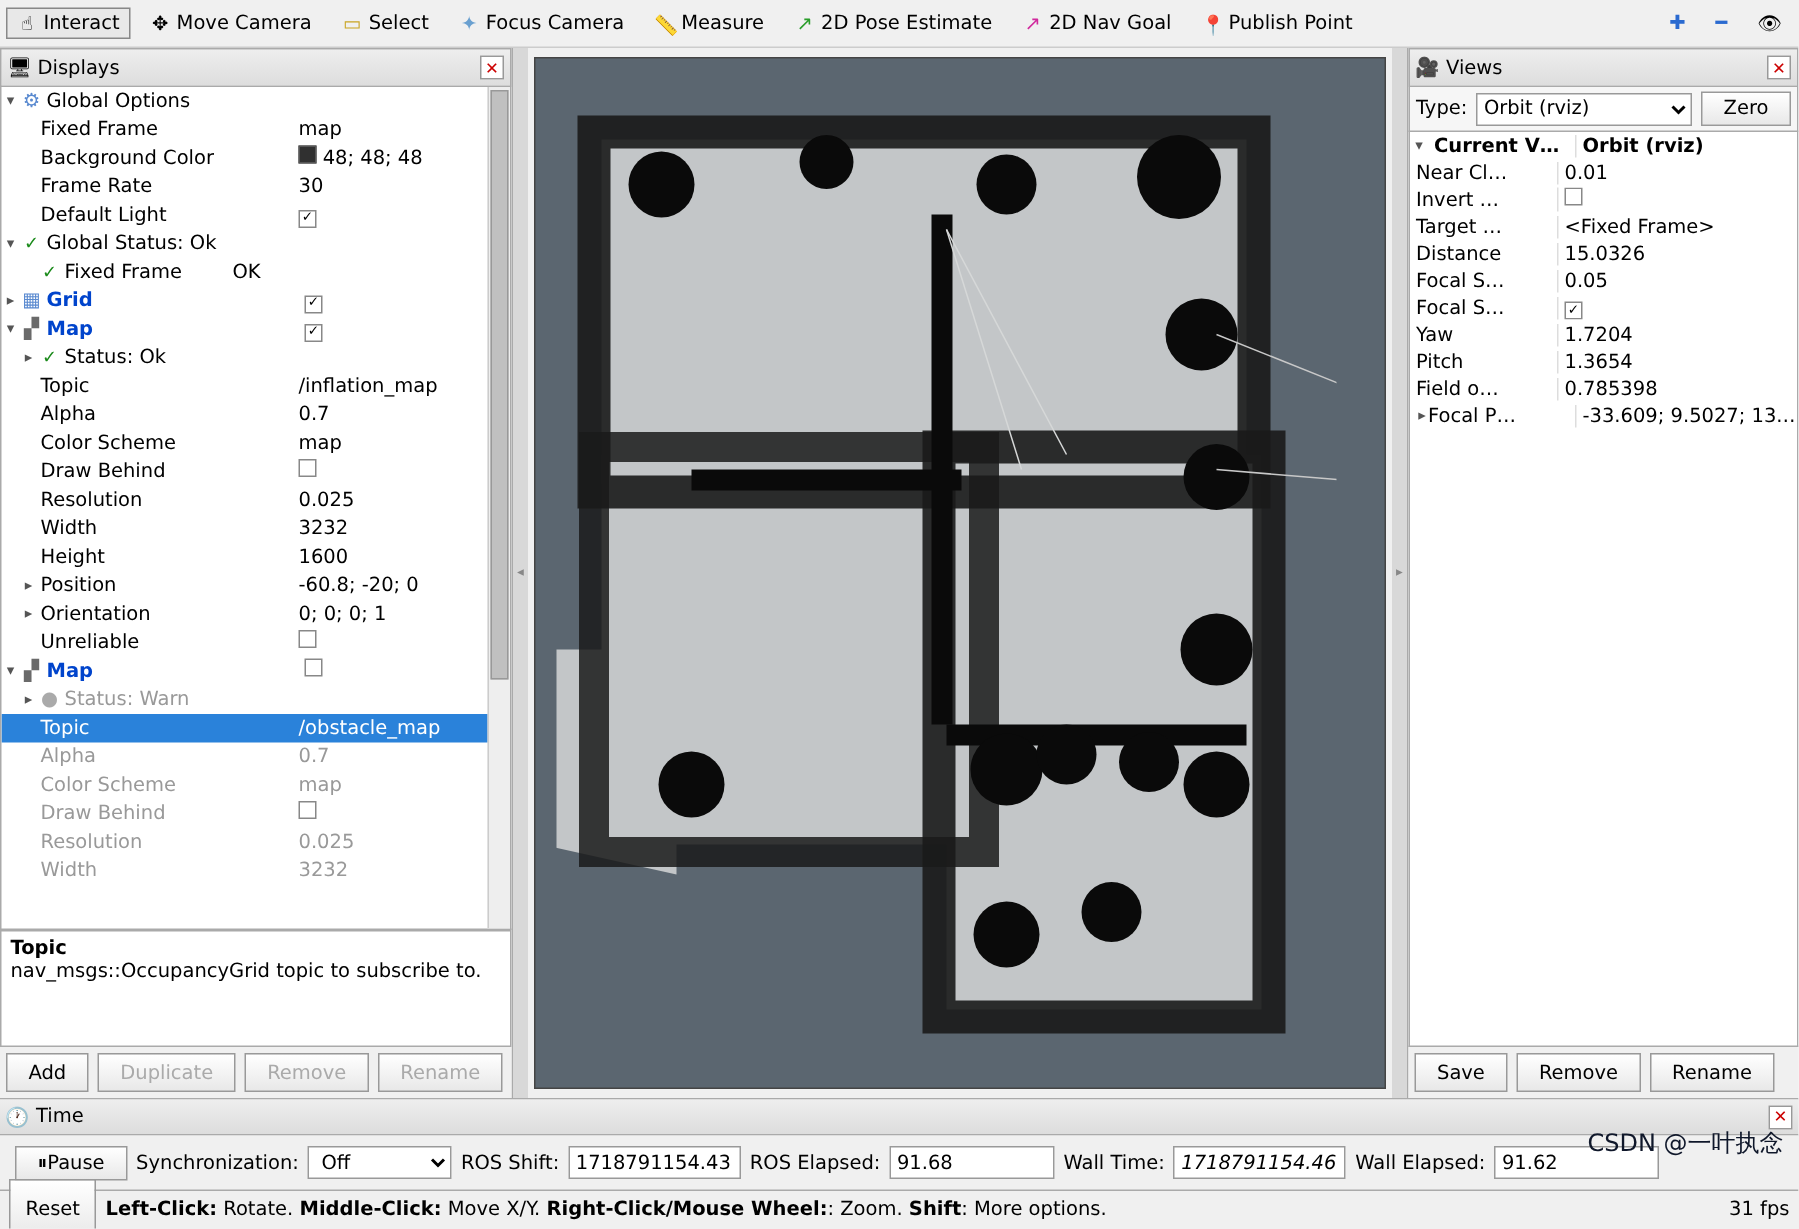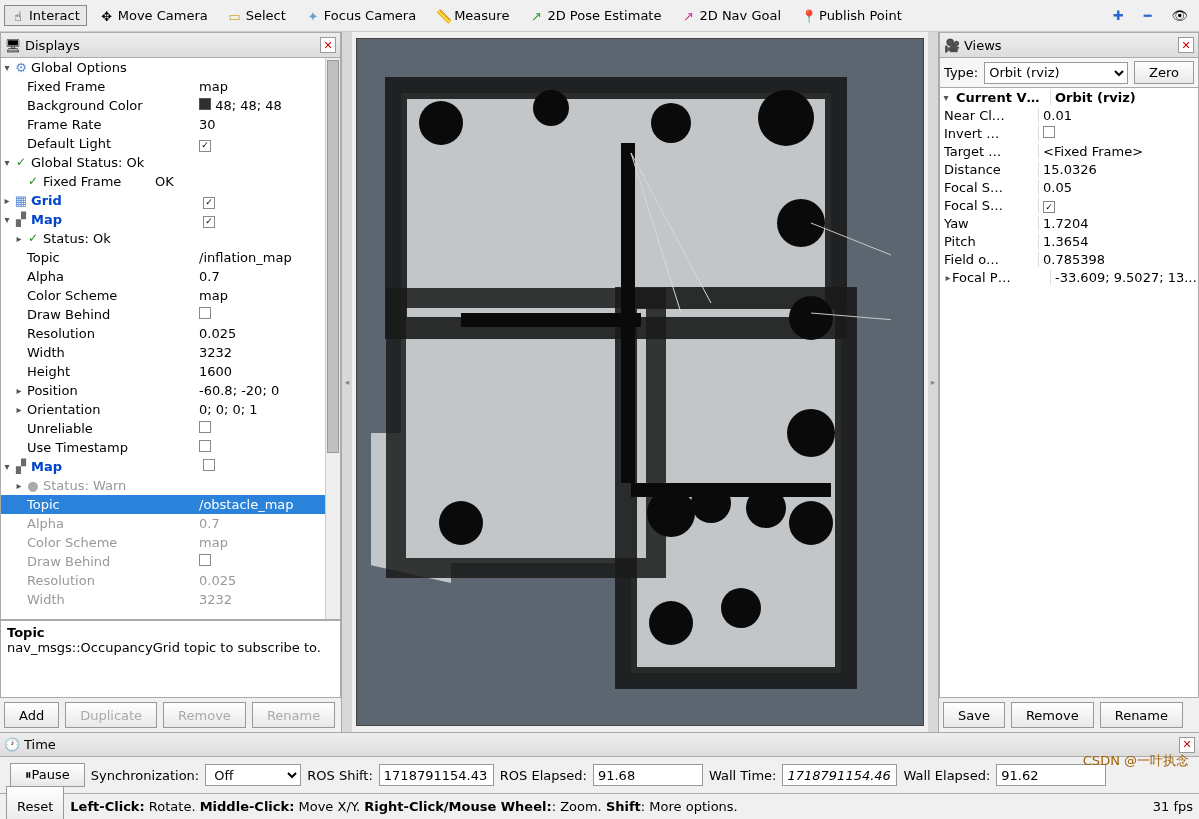--- a/index.html
+++ b/index.html
@@ -40,21 +40,21 @@
 .views-tree { flex: 1; border: 1px solid #aaa; border-top: none; overflow: hidden; background: #fff; position: relative; }
 .vrow { display: flex; height: 18px; align-items: center; }
 .vkey { width: 98px; padding-left: 4px; overflow: hidden; text-overflow: ellipsis; white-space: nowrap; }
 .vkey.head { font-weight: bold; padding-left: 4px; }
 .vval { flex: 1; padding-left: 4px; border-left: 1px solid #ddd; overflow: hidden; white-space: nowrap; }
 .time-panel { border-top: 1px solid #aaa; }
 .time-header { height: 24px; background: linear-gradient(#eee,#ddd); border-bottom: 1px solid #aaa; display: flex; align-items: center; padding: 0 4px; gap: 4px; }
 .time-body { height: 36px; display: flex; align-items: center; gap: 6px; padding: 2px 10px; background: #f0f0f0; }
 .time-body .txt-input { border: 1px solid #999; background: #fff; padding: 2px 4px; height: 22px; }
 .status-bar { height: 26px; border-top: 1px solid #aaa; background: #f0f0f0; display: flex; align-items: center; padding: 2px 6px; gap: 6px; }
-.watermark { position: absolute; right: 10px; top: 752px; color: #a16207; font-size: 13px; pointer-events: none; }
+.watermark { position: absolute; right: 10px; top: 752px; color: #0f172a; font-size: 16px; pointer-events: none; }
 .check-ok { color: #1a8a1a; font-weight: bold; font-size: 12px; }
 .gear-ic { color: #5a8ad0; }
 .warn-ic { color: #aaa; }
 .grid-ic { color: #5a8ad0; }
 .map-ic { color: #6a6a6a; }
 svg { display: block; }
 </style>
 </head>
 <body>
 
@@ -220,26 +220,20 @@
       <div class="tree-row">
           <span class="tw"></span>
           <span class="tw">▸</span>
           <span class="lbl">Orientation</span>
           <span class="val">0; 0; 0; 1</span>
         </div>
       <div class="tree-row">
           <span class="tw"></span>
           <span class="tw"></span>
           <span class="lbl">Unreliable</span>
-          <span class="val"><span class="chk"></span></span>
-        </div>
-      <div class="tree-row">
-          <span class="tw"></span>
-          <span class="tw"></span>
-          <span class="lbl">Use Timestamp</span>
           <span class="val"><span class="chk"></span></span>
         </div>
 
       <div class="tree-row">
           <span class="tw">▾</span>
           <span class="ic map-ic">▞</span>
           <span class="lbl blue-lbl">Map</span>
           <span class="val"><span class="chk"></span></span>
         </div>
       <div class="tree-row dim">

